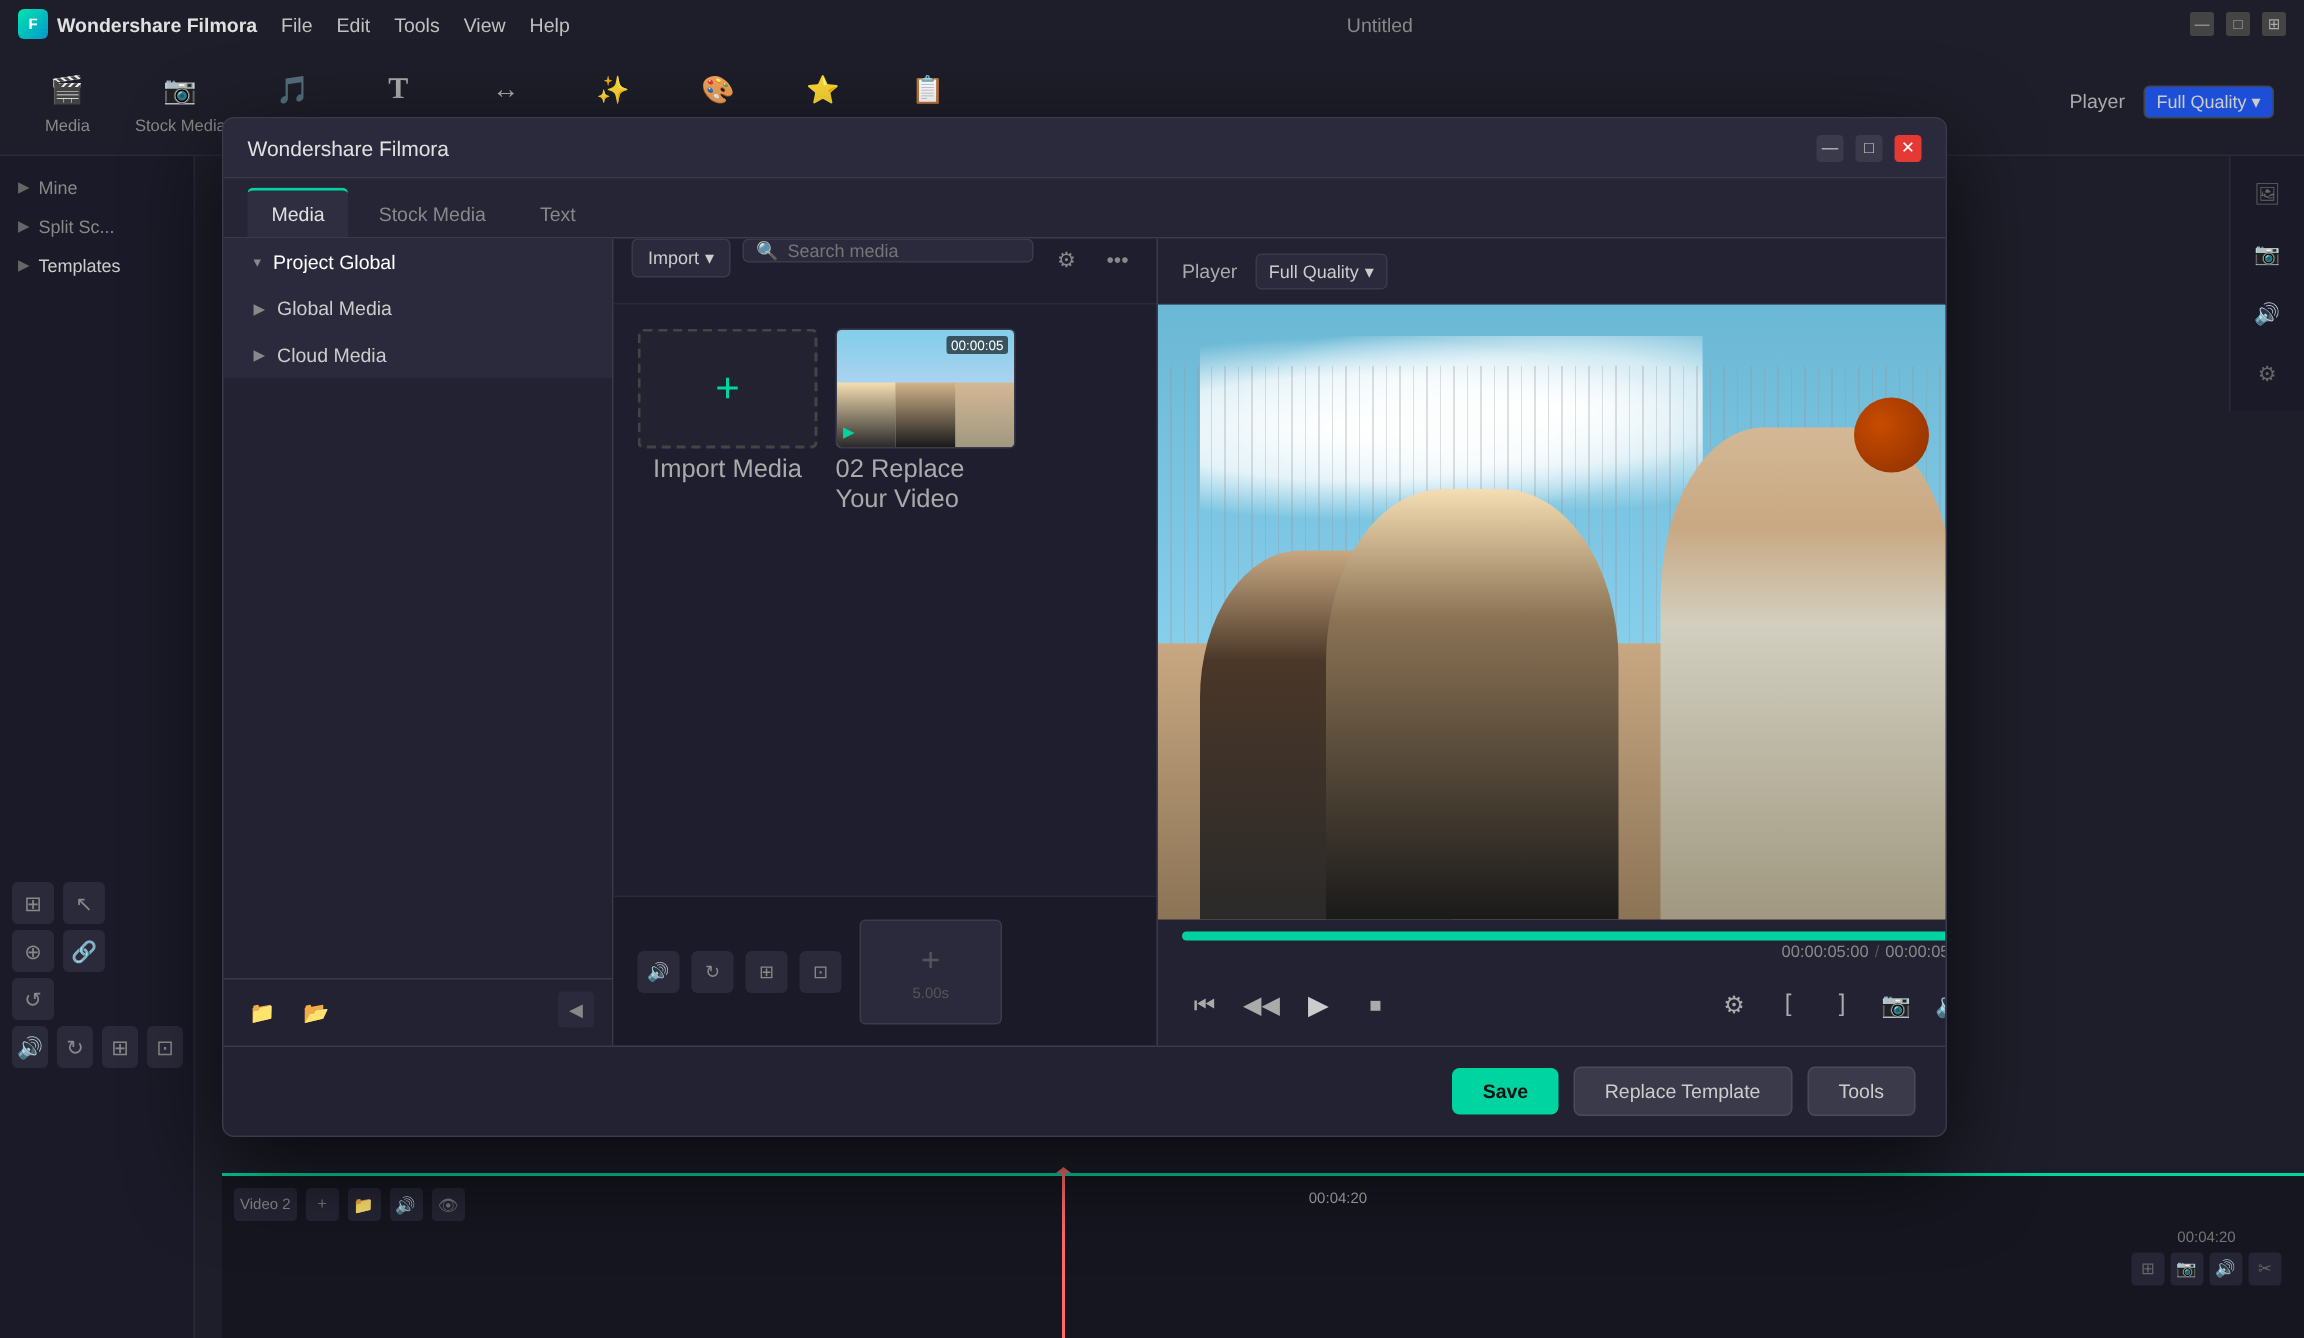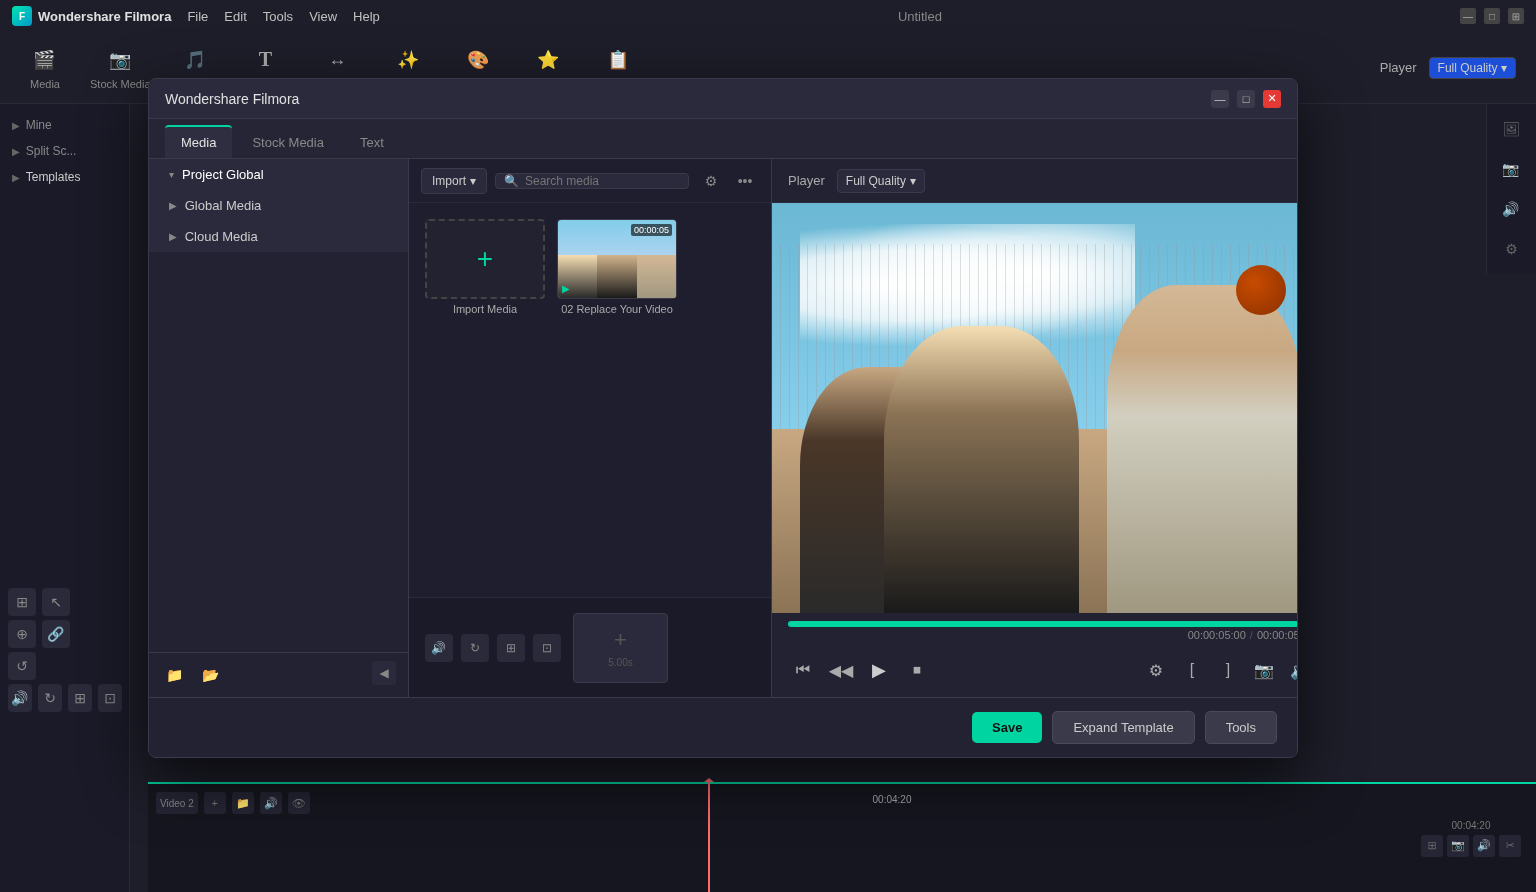--- a/index.html
+++ b/index.html
@@ -302,21 +302,21 @@
       flex: 1;
       background: #1e1e2e;
       display: flex;
       flex-direction: column;
     }
 
     
     .media-toolbar {
       height: 44px;
       display: flex;
-      align-items: center;
+      align-items: flex-start;
       padding: 0 12px;
       gap: 8px;
       border-bottom: 1px solid #2a2a3a;
       flex-shrink: 0;
     }
     .import-btn {
       background: #2a2a3c;
       border: 1px solid #3a3a4a;
       color: #ccc;
       padding: 5px 10px;
@@ -411,23 +411,23 @@
       padding: 1px 3px;
       border-radius: 2px;
     }
     .video-icon-overlay {
       position: absolute;
       bottom: 4px; left: 4px;
       color: #00d4a0;
       font-size: 10px;
     }
     .media-label {
-      font-size: 11px;
+      font-size: 17px;
       color: #aaa;
-      text-align: center;
+      text-align: left;
       max-width: 120px;
     }
 
     
     .modal-timeline {
       height: 100px;
       background: #1a1a28;
       border-top: 1px solid #2a2a3a;
       display: flex;
       align-items: center;
@@ -1062,16 +1062,16 @@
               <div class="play-ctrl-btn">🔊</div>
             </div>
           </div>
         </div>
       </div>
     </div>
   </div>
 
   <div class="modal-footer">
     <button class="footer-btn btn-save">Save</button>
-    <button class="footer-btn btn-expand">Expand Template</button>
+    <button class="footer-btn btn-expand">Replace Template</button>
     <button class="footer-btn btn-cancel">Tools</button>
   </div>
 </div>
 
 </body></html>

